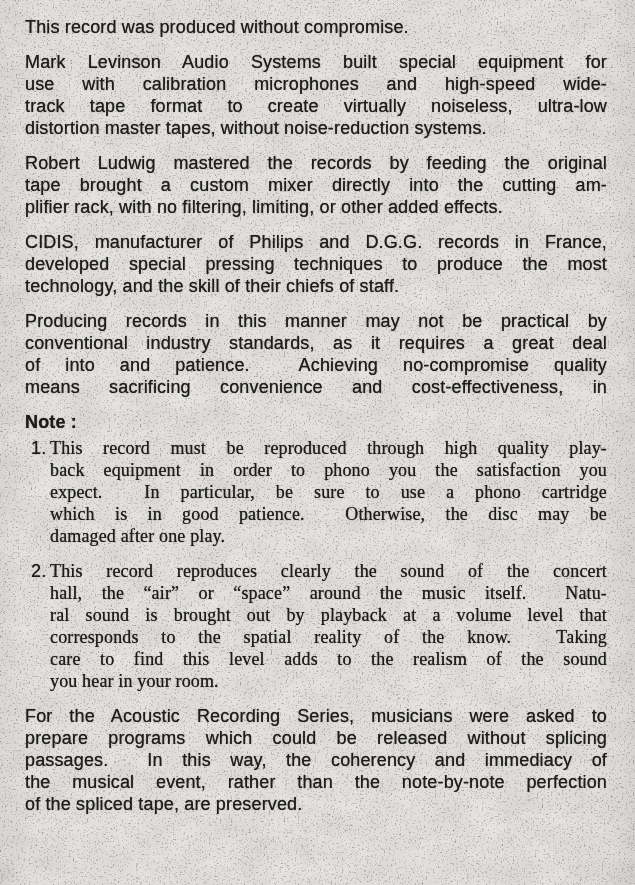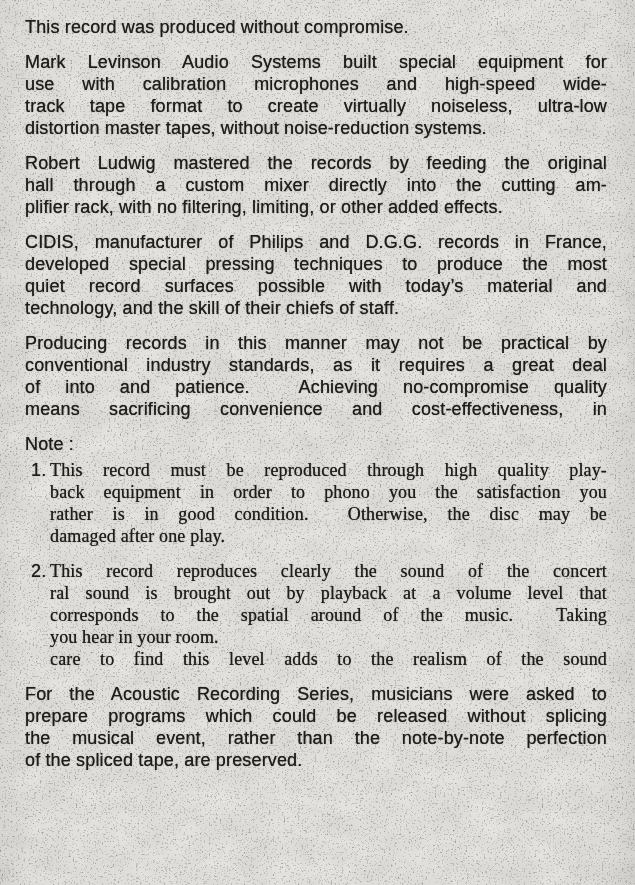--- a/index.html
+++ b/index.html
@@ -39,21 +39,21 @@
   }
   .para { margin: 0 0 13px 0; }
   .para.closing { margin-bottom: 0; }
   .ln {
     display: block;
     white-space: pre-wrap;
     text-align: justify;
     text-align-last: justify;
   }
   .ln.last { text-align-last: left; }
-  .note-label { margin: 8px 0 4px 0; }
+  .note-label { margin: 8px 0 4px 0; font-weight: bold; }
   .note-item {
     display: flex;
     padding-left: 6px;
     margin: 0 0 13px 0;
   }
   .note-num { flex: 0 0 19px; width: 19px; }
   .note-body { flex: 1; min-width: 0; font-family: Liberation Serif, serif; }
 </style>
 </head>
 <body>
@@ -106,64 +106,66 @@
 
     <div class="para">
       <span class="ln">Mark Levinson Audio Systems built special equipment for</span>
       <span class="ln">use with calibration microphones and high-speed wide-</span>
       <span class="ln">track tape format to create virtually noiseless, ultra-low</span>
       <span class="ln last">distortion master tapes, without noise-reduction systems.</span>
     </div>
 
     <div class="para">
       <span class="ln">Robert Ludwig mastered the records by feeding the original</span>
-      <span class="ln">hall through a custom mixer directly into the cutting am-</span>
+      <span class="ln">tape brought a custom mixer directly into the cutting am-</span>
       <span class="ln last">plifier rack, with no filtering, limiting, or other added effects.</span>
     </div>
 
     <div class="para">
       <span class="ln">CIDIS, manufacturer of Philips and D.G.G. records in France,</span>
       <span class="ln">developed special pressing techniques to produce the most</span>
-      <span class="ln">quiet record surfaces possible with today’s material and</span>
       <span class="ln last">technology, and the skill of their chiefs of staff.</span>
     </div>
 
     <div class="para">
       <span class="ln">Producing records in this manner may not be practical by</span>
       <span class="ln">conventional industry standards, as it requires a great deal</span>
       <span class="ln">of into and patience.  Achieving no-compromise quality</span>
       <span class="ln">means sacrificing convenience and cost-effectiveness, in</span>
     </div>
 
     <div class="note-label">
       <span class="ln last">Note :</span>
     </div>
 
     <div class="note-item">
       <span class="note-num">1.</span>
       <span class="note-body">
         <span class="ln">This record must be reproduced through high quality play-</span>
         <span class="ln">back equipment in order to phono you the satisfaction you</span>
-        <span class="ln">rather is in good condition.  Otherwise, the disc may be</span>
+        <span class="ln">expect.  In particular, be sure to use a phono cartridge</span>
+        <span class="ln">which is in good patience.  Otherwise, the disc may be</span>
         <span class="ln last">damaged after one play.</span>
       </span>
     </div>
 
     <div class="note-item">
       <span class="note-num">2.</span>
       <span class="note-body">
         <span class="ln">This record reproduces clearly the sound of the concert</span>
+        <span class="ln">hall, the “air” or “space” around the music itself.  Natu-</span>
         <span class="ln">ral sound is brought out by playback at a volume level that</span>
-        <span class="ln">corresponds to the spatial around of the music.  Taking</span>
+        <span class="ln">corresponds to the spatial reality of the know.  Taking</span>
+        <span class="ln">care to find this level adds to the realism of the sound</span>
         <span class="ln last">you hear in your room.</span>
-        <span class="ln">care to find this level adds to the realism of the sound</span>
       </span>
     </div>
 
     <div class="para closing">
       <span class="ln">For the Acoustic Recording Series, musicians were asked to</span>
       <span class="ln">prepare programs which could be released without splicing</span>
+      <span class="ln">passages.  In this way, the coherency and immediacy of</span>
       <span class="ln">the musical event, rather than the note-by-note perfection</span>
       <span class="ln last">of the spliced tape, are preserved.</span>
     </div>
 
   </div>
 </div>
 
 </body></html>

